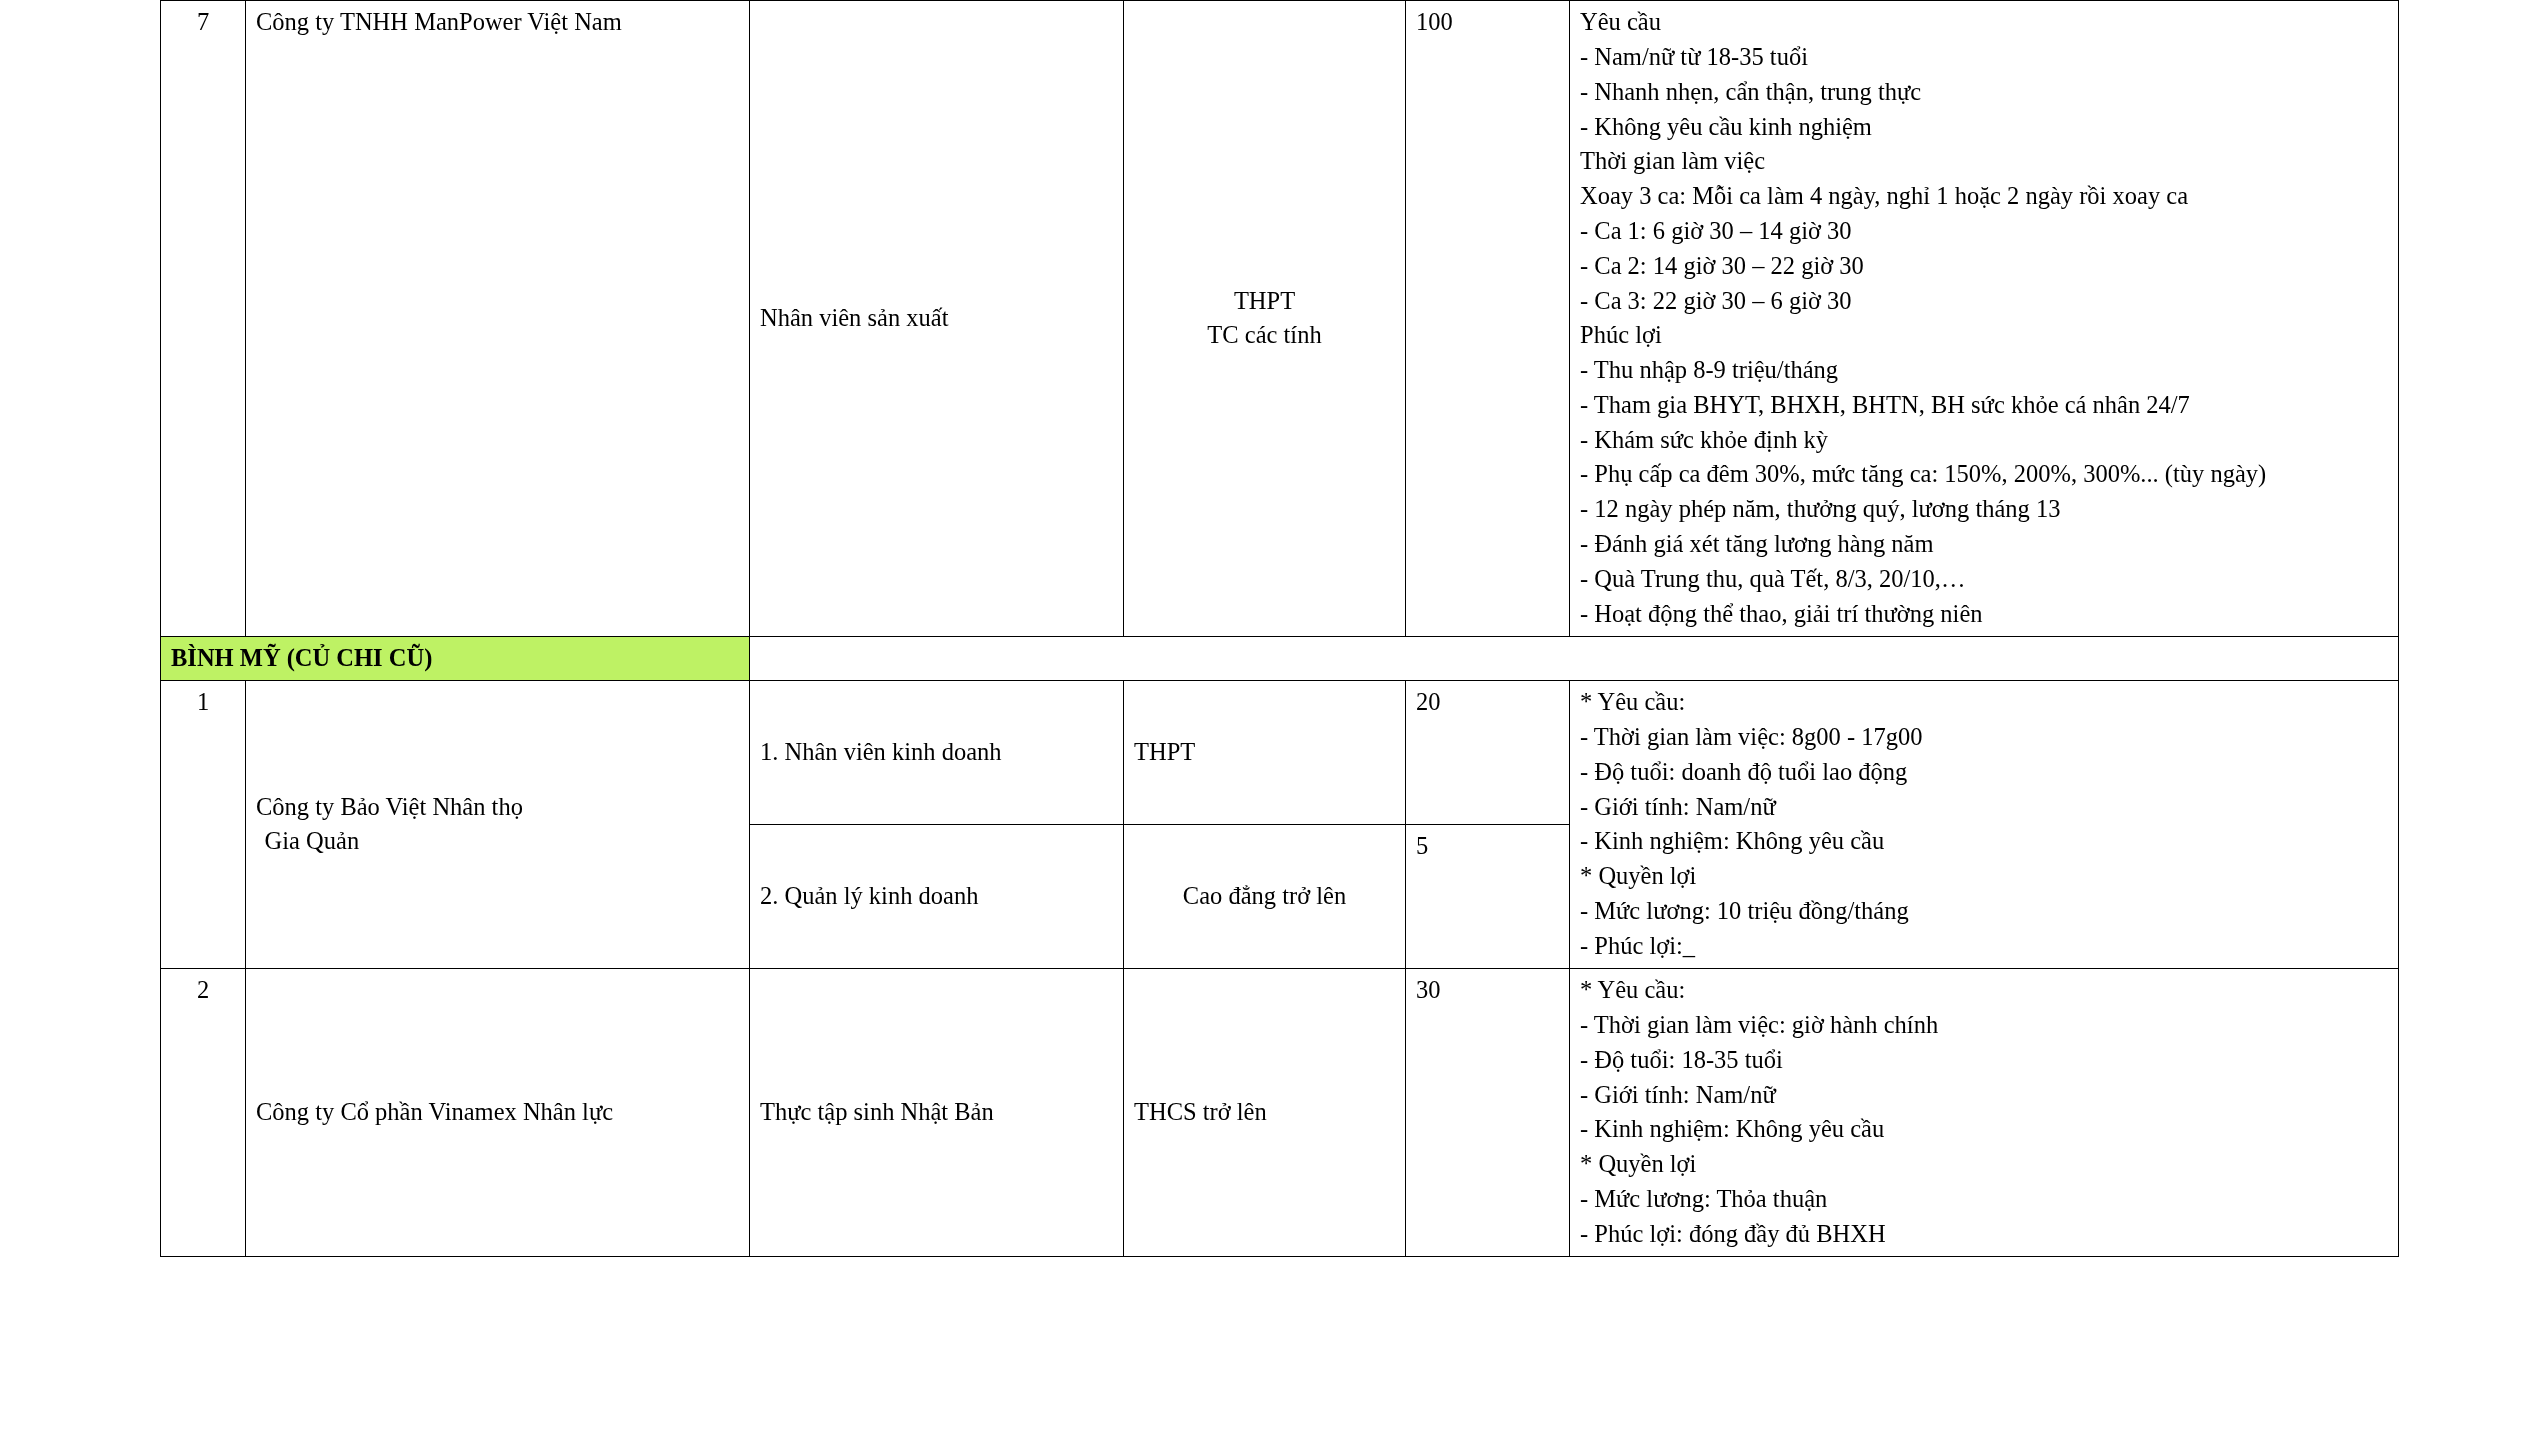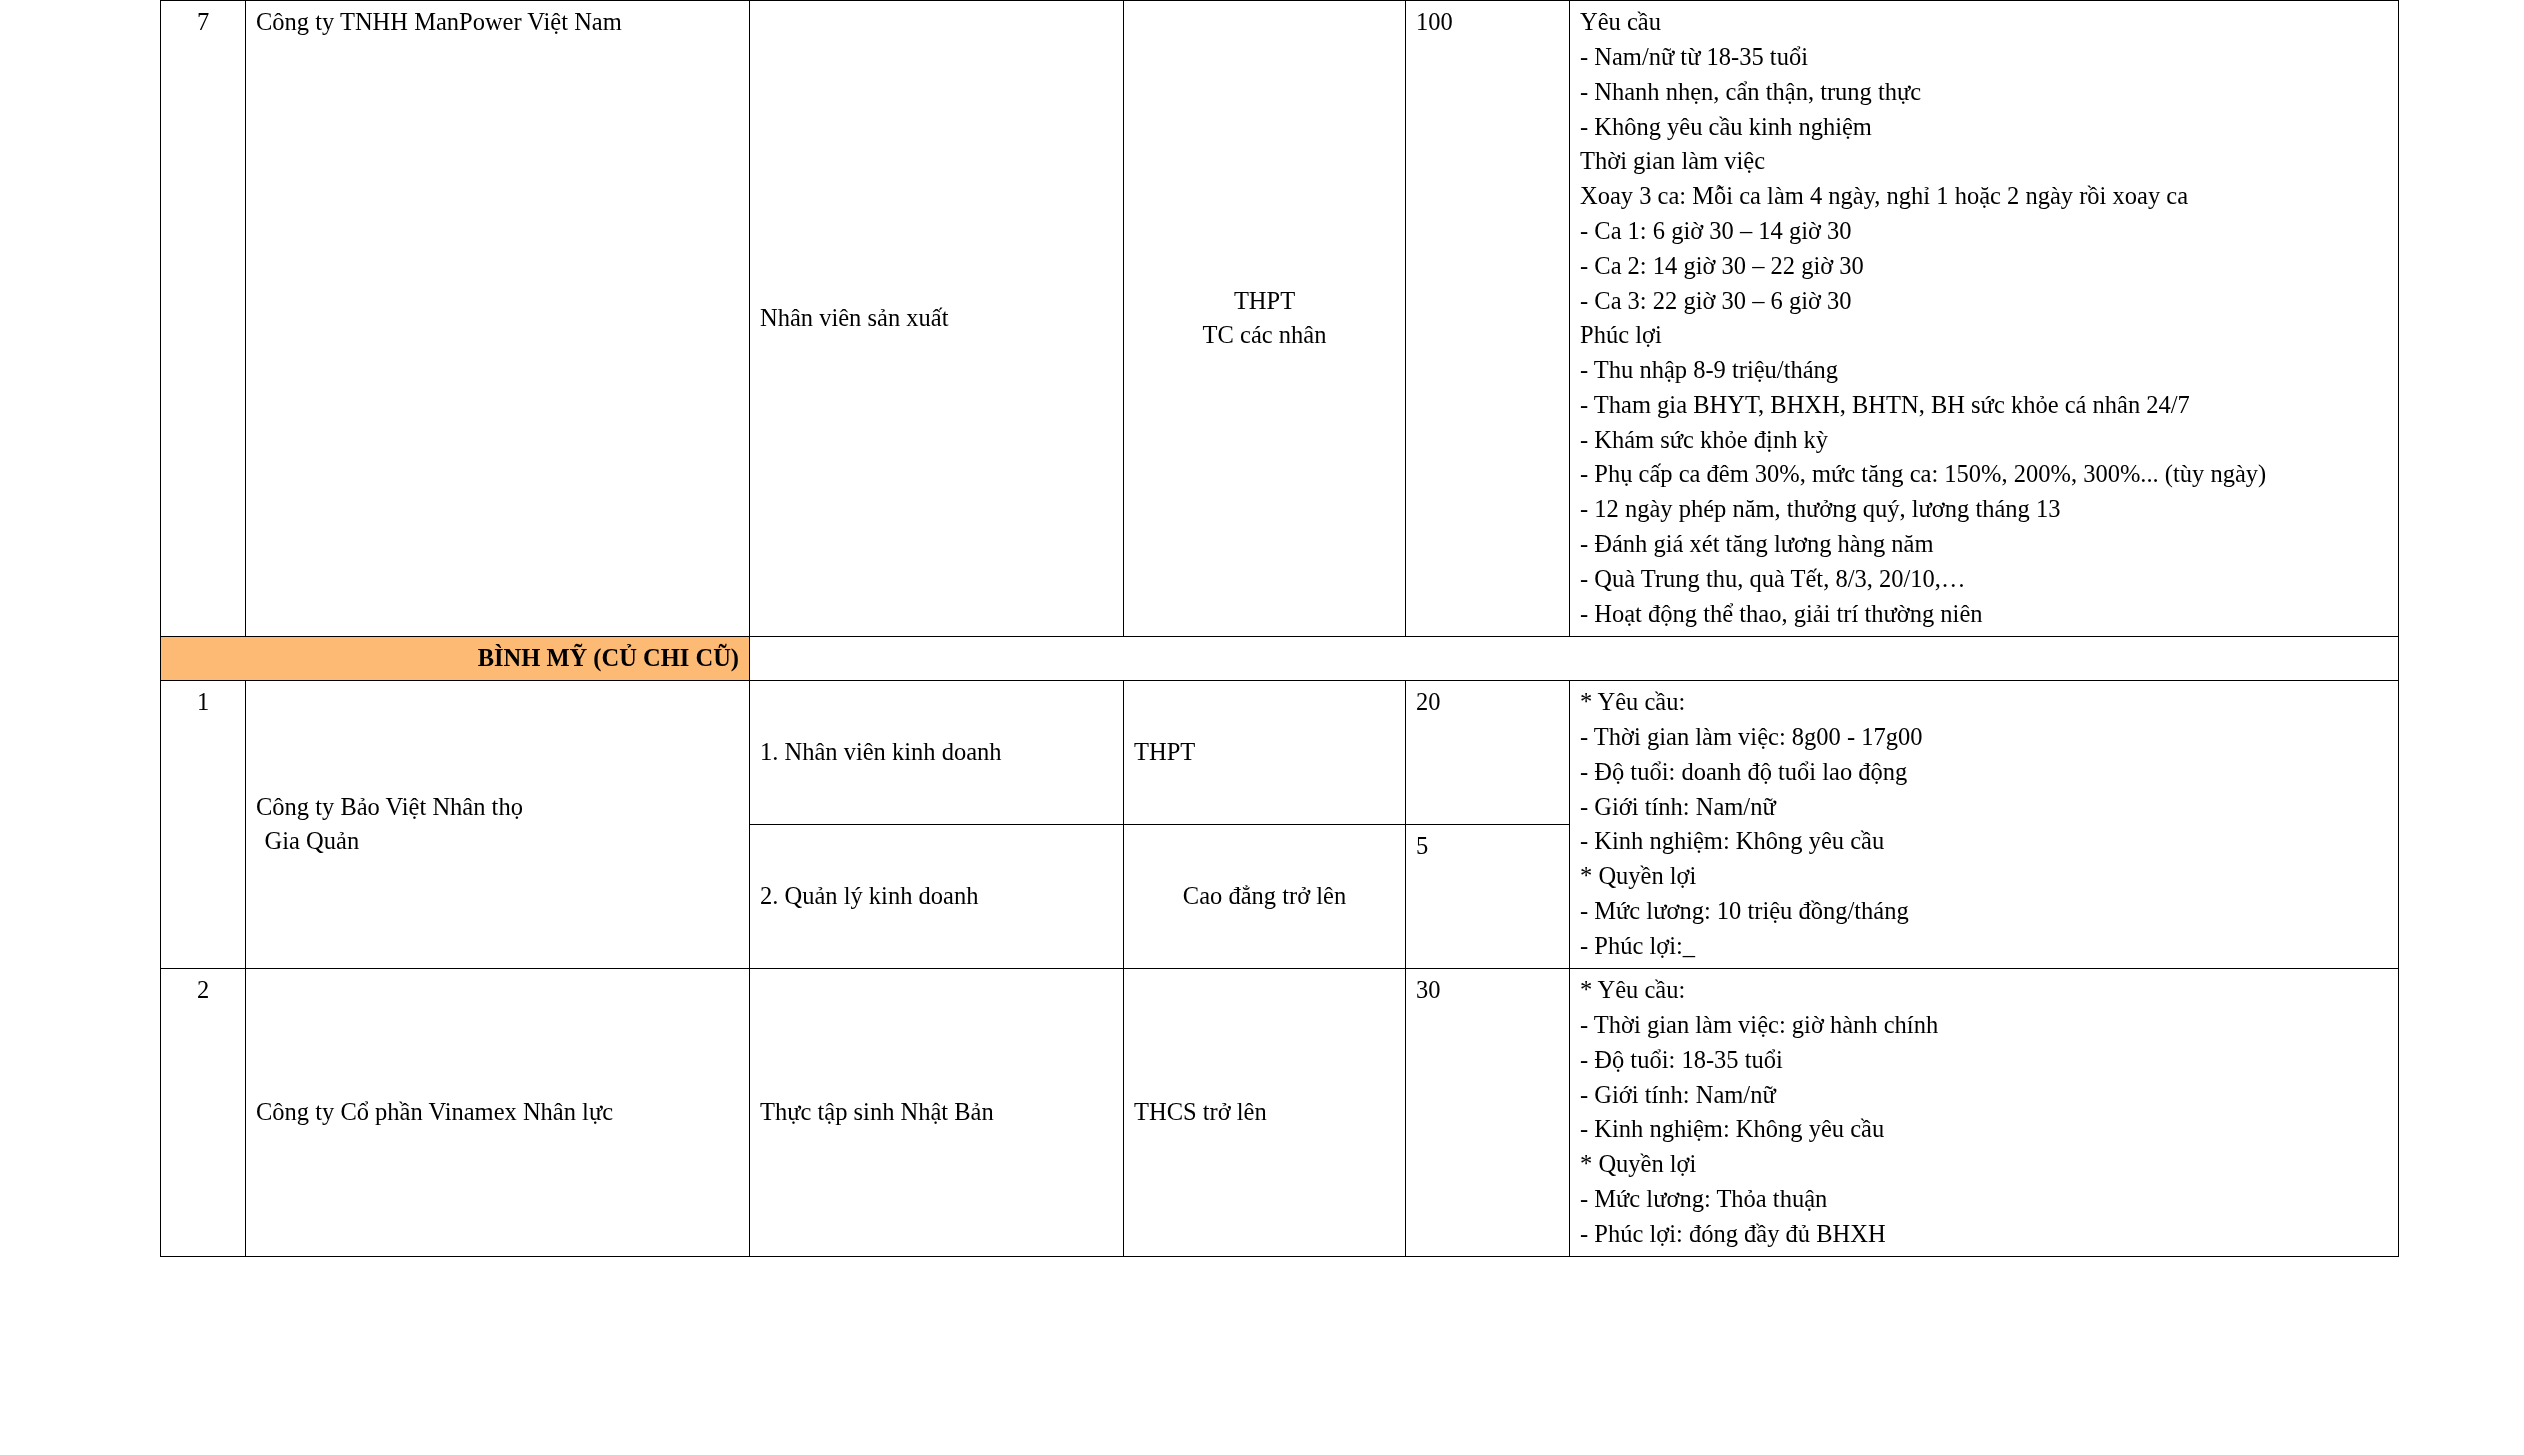--- a/index.html
+++ b/index.html
@@ -71,23 +71,23 @@
   .cell-req {
     vertical-align: top;
   }
   .req-lines > div {
     white-space: pre-wrap;
   }
   .section-band td {
     padding: 0;
   }
   .band-title {
-    background: #fdba74;
+    background: #bef264;
     font-weight: bold;
-    text-align: right;
+    text-align: left;
     font-size: 24.5px;
     padding: 11.5px 7.2px;
     border-right: 1.4px solid #000;
   }
   .band-empty {
     background: #ffffff;
   }
   .comp-line2 { padding-left: 8.6px; display: block; }
 </style>
 </head>
@@ -105,21 +105,21 @@
       <col class="c-req">
     </colgroup>
     <tbody>
 
       <tr>
         <td class="cell-stt" style="vertical-align:top;">7</td>
         <td class="cell-comp">Công ty TNHH ManPower Việt Nam</td>
         <td class="cell-pos center">Nhân viên sản xuất</td>
         <td class="cell-edu center">
           <div>THPT</div>
-          <div>TC các nhân</div>
+          <div>TC các tính</div>
         </td>
         <td class="cell-qty">100</td>
         <td class="cell-req">
           <div class="req-lines">
             <div>Yêu cầu</div>
             <div>- Nam/nữ từ 18-35 tuổi</div>
             <div>- Nhanh nhẹn, cẩn thận, trung thực</div>
             <div>- Không yêu cầu kinh nghiệm</div>
             <div>Thời gian làm việc</div>
             <div>Xoay 3 ca: Mỗi ca làm 4 ngày, nghỉ 1 hoặc 2 ngày rồi xoay ca</div>

